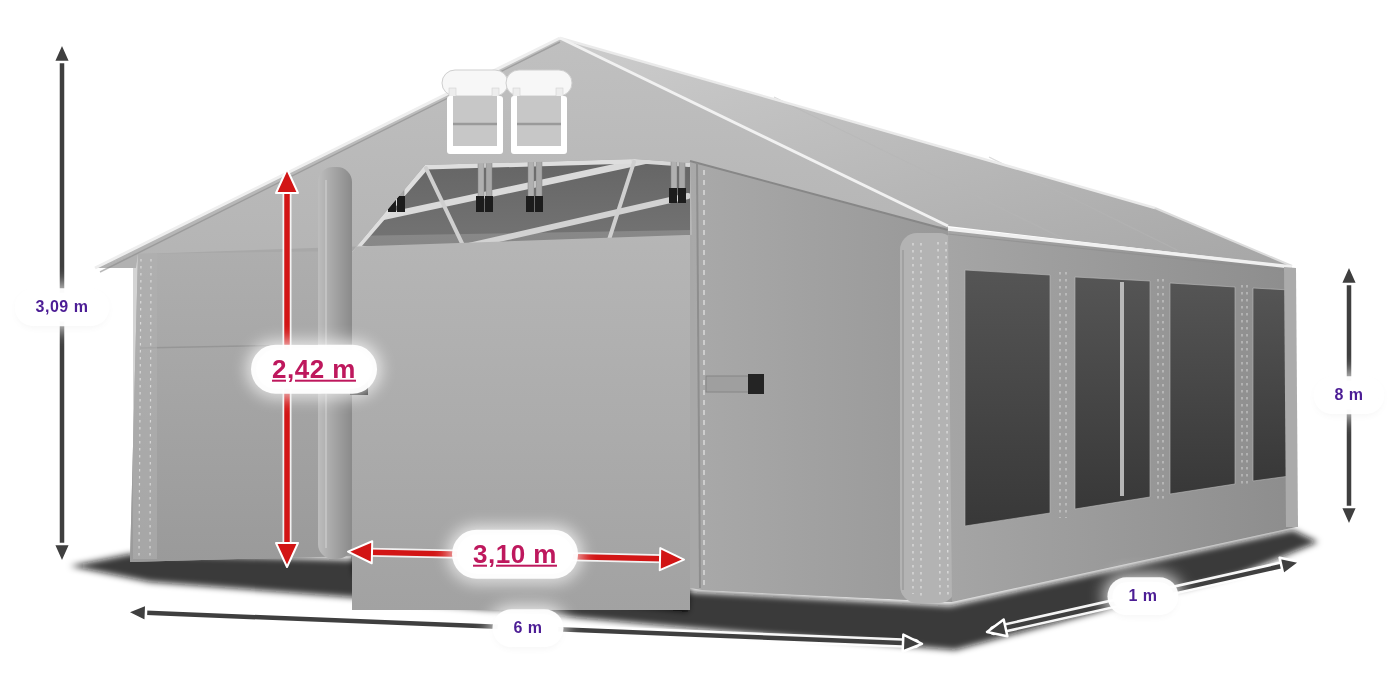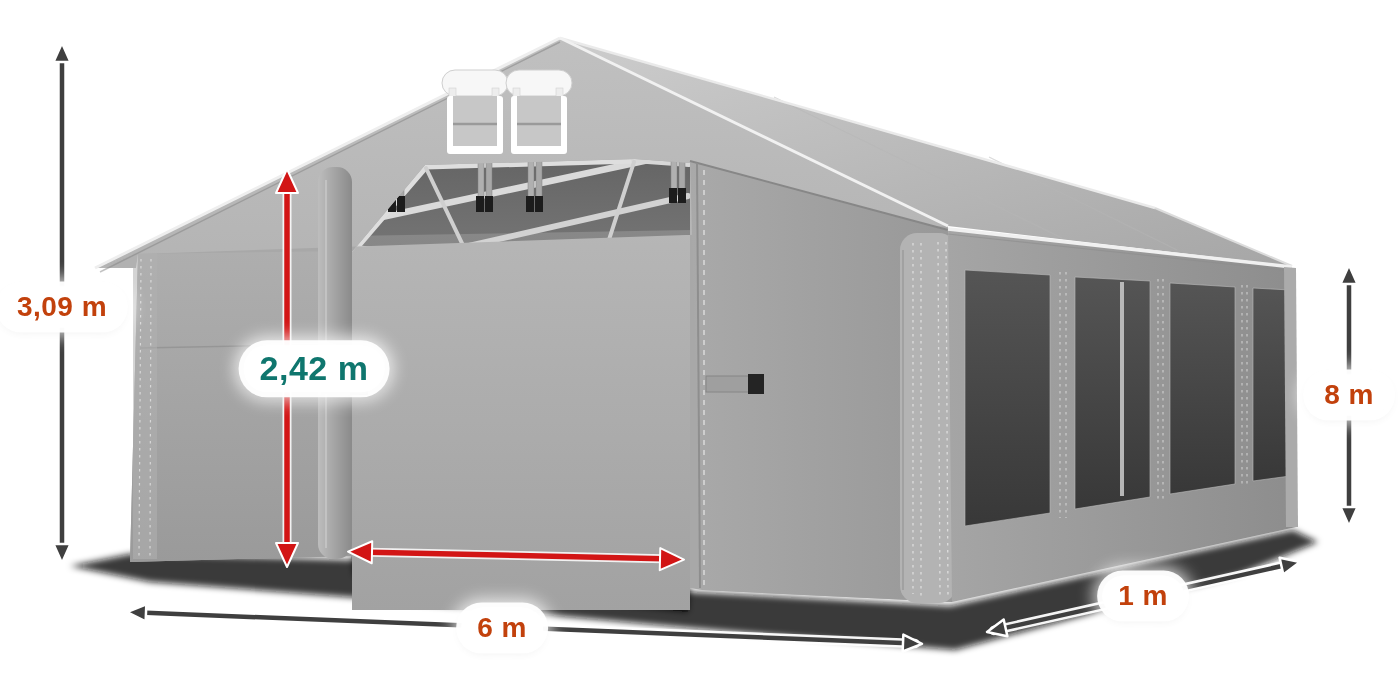--- a/index.html
+++ b/index.html
@@ -1,23 +1,23 @@
 <!DOCTYPE html>
 <html><head>
 <meta charset="utf-8">
 <style>
   html,body{margin:0;padding:0;background:#ffffff;}
   .stage{position:relative;width:1400px;height:700px;background:#ffffff;overflow:hidden;
          font-family:"Liberation Sans",sans-serif;}
   .stage svg{position:absolute;left:0;top:0;}
   .dim-label{position:absolute;transform:translate(-50%,-50%);background:#ffffff;
-     border-radius:26px;padding:5px 16px;font-weight:bold;font-size:28px;color:#c2410c;
+     border-radius:26px;padding:5px 16px;font-weight:bold;font-size:16px;color:#4c1d95;
      white-space:nowrap;letter-spacing:0.5px;line-height:1.1;
      box-shadow:0 0 0 5px rgba(255,255,255,0.95),0 0 16px 9px rgba(255,255,255,0.75),0 3px 9px rgba(0,0,0,0.18);}
-  .dim-label.red{color:#0f766e;font-size:34px;}
+  .dim-label.red{color:#be185d;font-size:26px;text-decoration:underline;}
 </style>
 </head>
 <body>
 
 <div class="stage">
 <svg width="1400" height="700" viewBox="0 0 1400 700">
   <defs>
     <linearGradient id="gableGrad" x1="0" y1="0" x2="0" y2="1">
       <stop offset="0" stop-color="#c0c0c0"></stop>
           <stop offset="1" stop-color="#a2a2a2"></stop>
@@ -287,16 +287,17 @@
       <line x1="1349" y1="273" x2="1349" y2="518" stroke="#ffffff" stroke-width="9.5" opacity="0.95"></line>
       <line x1="1349" y1="273" x2="1349" y2="518" stroke="#3f3f3f" stroke-width="4.5"></line>
       <polygon points="0,0 -19,-8.5 -19,8.5" transform="translate(1349,265) rotate(-90)" fill="#3f3f3f" stroke="#ffffff" stroke-width="2.5" stroke-linejoin="round"></polygon>
       <polygon points="0,0 -19,-8.5 -19,8.5" transform="translate(1349,526) rotate(90)" fill="#3f3f3f" stroke="#ffffff" stroke-width="2.5" stroke-linejoin="round"></polygon>
     </g>
   </g>
 </svg>
 
   <div class="dim-label" style="left:62px;top:307px;">3,09 m</div>
   <div class="dim-label red" style="left:314px;top:369px;">2,42 m</div>
-  <div class="dim-label" style="left:502px;top:628px;">6 m</div>
+  <div class="dim-label red" style="left:515px;top:554px;">3,10 m</div>
+  <div class="dim-label" style="left:528px;top:628px;">6 m</div>
   <div class="dim-label" style="left:1143px;top:596px;">1 m</div>
   <div class="dim-label" style="left:1349px;top:395px;">8 m</div>
 </div>
 
 </body></html>

